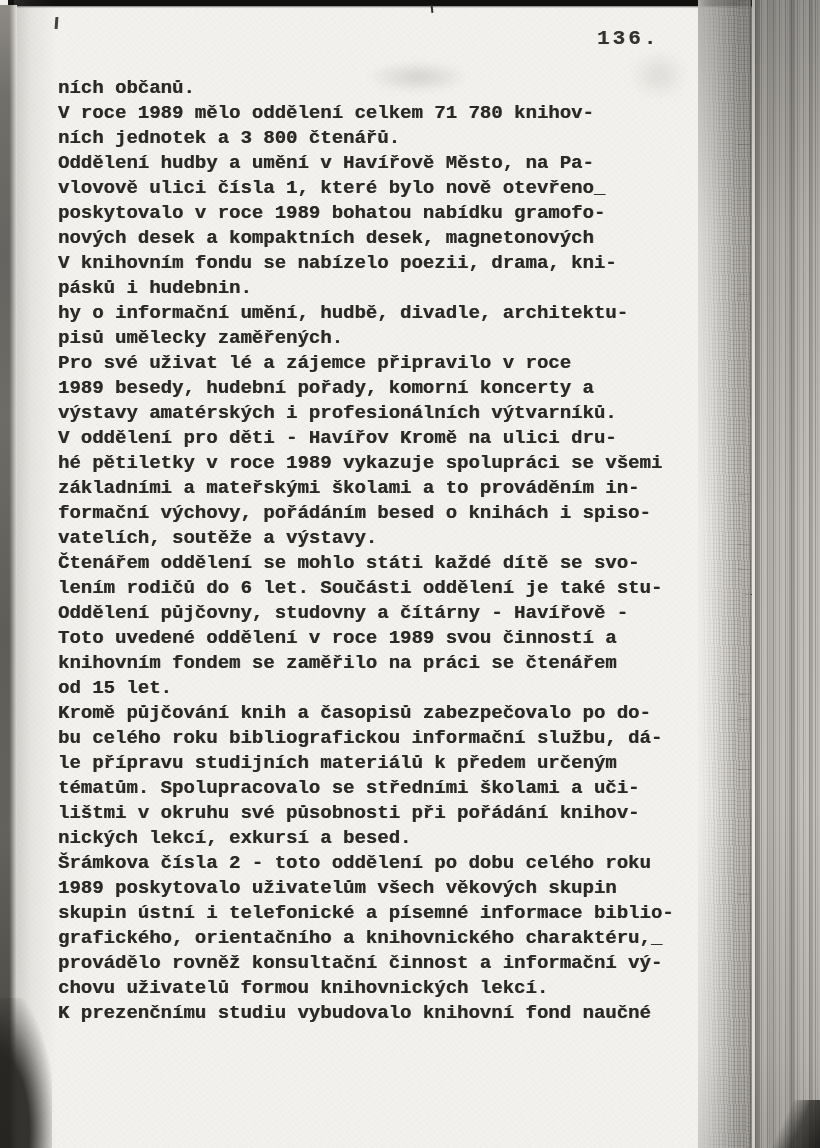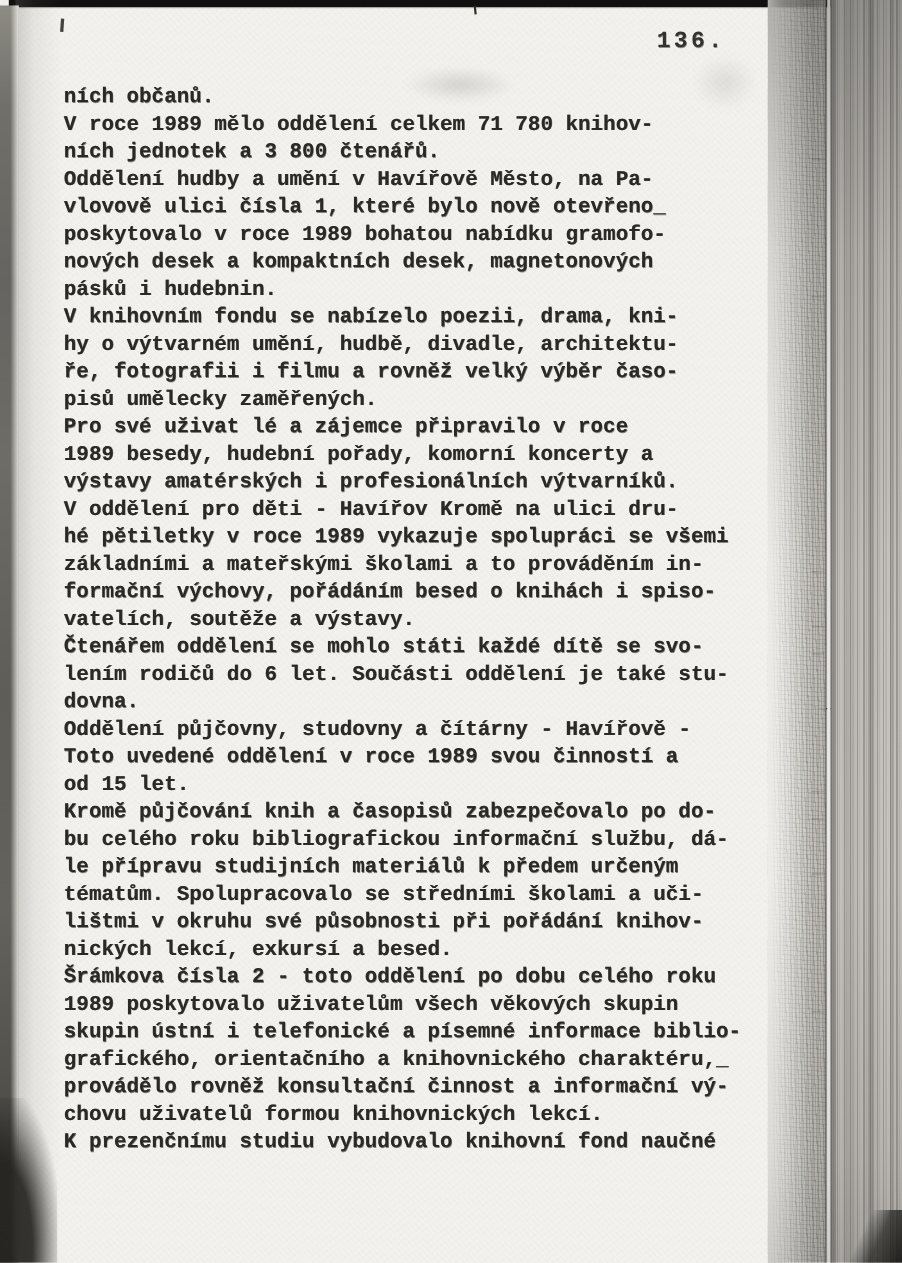--- a/index.html
+++ b/index.html
@@ -130,38 +130,37 @@
   <div class="page-number">136.</div>
 
   <div class="text-block">
       <div class="line">ních občanů.</div>
       <div class="line">V roce 1989 mělo oddělení celkem 71 780 knihov-</div>
       <div class="line">ních jednotek a 3 800 čtenářů.<span class="mdash">_</span></div>
       <div class="line">Oddělení hudby a umění v Havířově Město, na Pa-</div>
       <div class="line">vlovově ulici čísla 1, které bylo nově otevřeno_</div>
       <div class="line">poskytovalo v roce 1989 bohatou nabídku gramofo-</div>
       <div class="line">nových desek a kompaktních desek, magnetonových</div>
+      <div class="line">V knihovním fondu se nabízelo poezii, drama, kni-</div>
       <div class="line">pásků i hudebnin.<span class="mdash">_</span></div>
-      <div class="line">V knihovním fondu se nabízelo poezii, drama, kni-</div>
-      <div class="line">hy o výtvarném umění, hudbě, divadle, architektu-</div>
-      <div class="line">ře, fotografii i filmu a rovněž velký výběr časo-</div>
+      <div class="line">hy o informační umění, hudbě, divadle, architektu-</div>
       <div class="line">pisů umělecky zaměřených.</div>
       <div class="line">Pro své uživat lé a zájemce připravilo v roce</div>
       <div class="line">1989 besedy, hudební pořady, komorní koncerty a</div>
       <div class="line">výstavy amatérských i profesionálních výtvarníků.</div>
       <div class="line">V oddělení pro děti - Havířov Kromě na ulici dru-</div>
       <div class="line">hé pětiletky v roce 1989 vykazuje spolupráci se všemi</div>
       <div class="line">základními a mateřskými školami a to prováděním in-<span class="mdash">_</span></div>
       <div class="line">formační výchovy, pořádáním besed o knihách i spiso-</div>
       <div class="line">vatelích, soutěže a výstavy.<span class="mdash">_</span></div>
       <div class="line">Čtenářem oddělení se mohlo státi každé dítě se svo-<span class="mdash">_</span></div>
       <div class="line">lením rodičů do 6 let. Součásti oddělení je také stu-</div>
-      <div class="line">dovna.</div>
       <div class="line">Oddělení půjčovny, studovny a čítárny - Havířově -<span class="mover">¯</span></div>
       <div class="line">Toto uvedené oddělení v roce 1989 svou činností a</div>
+      <div class="line">knihovním fondem se zaměřilo na práci se čtenářem</div>
       <div class="line">od 15 let.<span class="mdash">_</span></div>
       <div class="line">Kromě půjčování knih a časopisů zabezpečovalo po do-<span class="mdash">_</span></div>
       <div class="line">bu celého roku bibliografickou informační službu, dá-</div>
       <div class="line">le přípravu studijních materiálů k předem určeným<span class="mdash">_</span></div>
       <div class="line">tématům. Spolupracovalo se středními školami a uči-</div>
       <div class="line">lištmi v okruhu své působnosti při pořádání knihov-</div>
       <div class="line">nických lekcí, exkursí a besed.</div>
       <div class="line">Šrámkova čísla 2 - toto oddělení po dobu celého roku</div>
       <div class="line">1989 poskytovalo uživatelům všech věkových skupin<span class="mdash">_</span></div>
       <div class="line">skupin ústní i telefonické a písemné informace biblio-</div>

